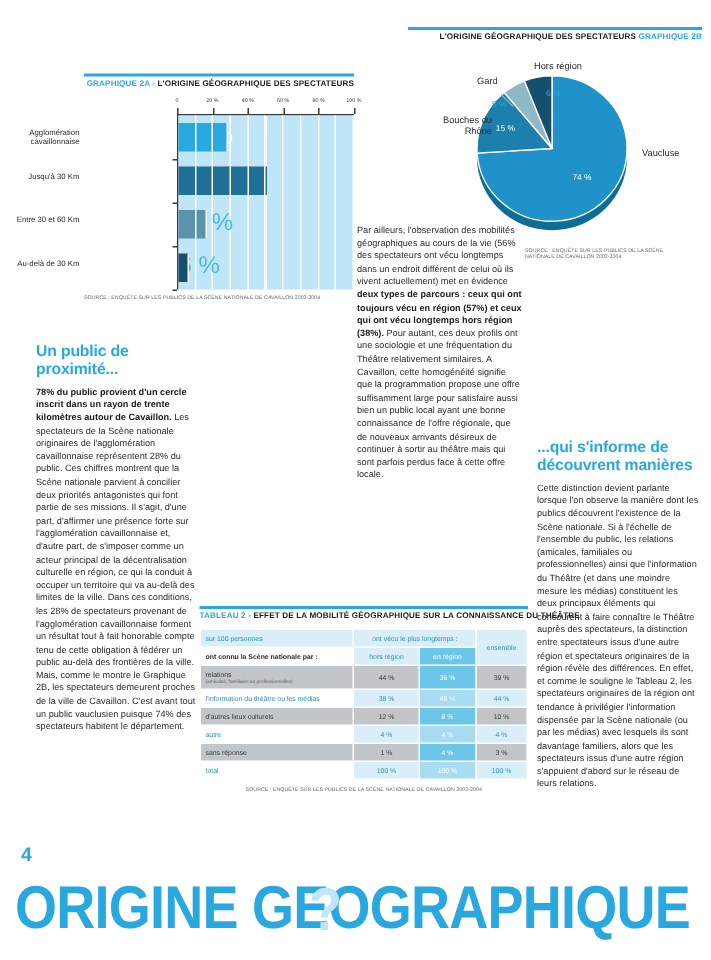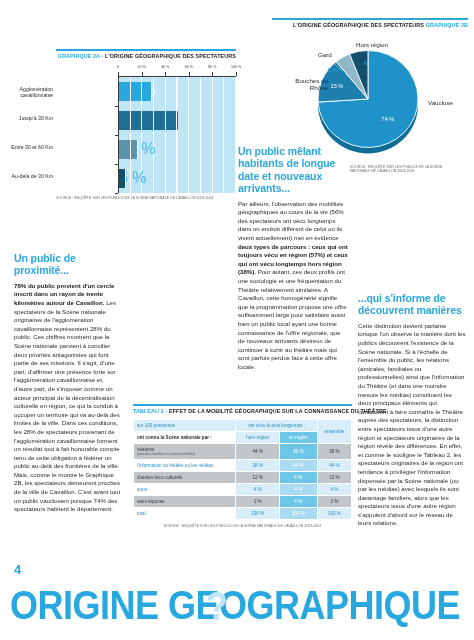--- a/index.html
+++ b/index.html
@@ -97,21 +97,21 @@
   .pie-label {
     position: absolute; font-size: 6.2px; color: #2b2b2b; line-height: 7.4px;
     white-space: nowrap;
   }
   .pie-pct {
     position: absolute; font-size: 5.6px; color: #ffffff; font-weight: normal;
   }
   .pie-pct.dk { color: #29a8df; }
 
   
-  #colL { position: absolute; left: 14px; top: 228px; width: 108px; margin-top: 24px; }
+  #colL { position: absolute; left: 24px; top: 228px; width: 108px; }
   #colM { position: absolute; left: 238px; top: 145px; width: 110px; }
   #colR { position: absolute; left: 358px; top: 292px; width: 108px; }
 
   .sec-title + .body-txt { margin-top: 5px; }
 
   
   #tab2 { position: absolute; left: 133px; top: 404px; width: 219px; }
   table.t2 {
     width: 100%; border-collapse: collapse; margin-top: 5px;
     font-size: 4.6px; color: #2b8fc4;
@@ -265,21 +265,20 @@
 
   <div id="colL">
     <div class="sec-title">Un public de proximité...</div>
     <div class="body-txt" style="margin-top:5px;">
       <b>78% du public provient d'un cercle inscrit dans un rayon de trente kilomètres autour de Cavaillon.</b>
       <span>Les spectateurs de la Scène nationale originaires de l'agglomération cavaillonnaise représentent 28% du public. Ces chiffres montrent que la Scène nationale parvient à concilier deux priorités antagonistes qui font partie de ses missions. Il s'agit, d'une part, d'affirmer une présence forte sur l'agglomération cavaillonnaise et, d'autre part, de s'imposer comme un acteur principal de la décentralisation culturelle en région, ce qui la conduit à occuper un territoire qui va au-delà des limites de la ville. Dans ces conditions, les 28% de spectateurs provenant de l'agglomération cavaillonnaise forment un résultat tout à fait honorable compte tenu de cette obligation à fédérer un public au-delà des frontières de la ville. Mais, comme le montre le Graphique 2B, les spectateurs demeurent proches de la ville de Cavaillon. C'est avant tout un public vauclusien puisque 74% des spectateurs habitent le département.</span>
     </div>
   </div>
 
   <div id="colM">
-    <div class="sec-title">Un public mêlant habitants de longue date et nouveaux arrivants...</div>
     <div class="body-txt" style="margin-top:5px;">
       <span>Par ailleurs, l'observation des mobilités géographiques au cours de la vie (56% des spectateurs ont vécu longtemps dans un endroit différent de celui où ils vivent actuellement) met en évidence </span><b>deux types de parcours : ceux qui ont toujours vécu en région (57%) et ceux qui ont vécu longtemps hors région (38%).</b><span> Pour autant, ces deux profils ont une sociologie et une fréquentation du Théâtre relativement similaires. A Cavaillon, cette homogénéité signifie que la programmation propose une offre suffisamment large pour satisfaire aussi bien un public local ayant une bonne connaissance de l'offre régionale, que de nouveaux arrivants désireux de continuer à sortir au théâtre mais qui sont parfois perdus face à cette offre locale.</span>
     </div>
   </div>
 
   <div id="colR">
     <div class="sec-title">...qui s'informe de découvrent manières</div>
     <div class="body-txt" style="margin-top:5px;">Cette distinction devient parlante lorsque l'on observe la manière dont les publics découvrent l'existence de la Scène nationale. Si à l'échelle de l'ensemble du public, les relations (amicales, familiales ou professionnelles) ainsi que l'information du Théâtre (et dans une moindre mesure les médias) constituent les deux principaux éléments qui concourent à faire connaître le Théâtre auprès des spectateurs, la distinction entre spectateurs issus d'une autre région et spectateurs originaires de la région révèle des différences. En effet, et comme le souligne le Tableau 2, les spectateurs originaires de la région ont tendance à privilégier l'information dispensée par la Scène nationale (ou par les médias) avec lesquels ils sont davantage familiers, alors que les spectateurs issus d'une autre région s'appuient d'abord sur le réseau de leurs relations.</div>
   </div>
 

